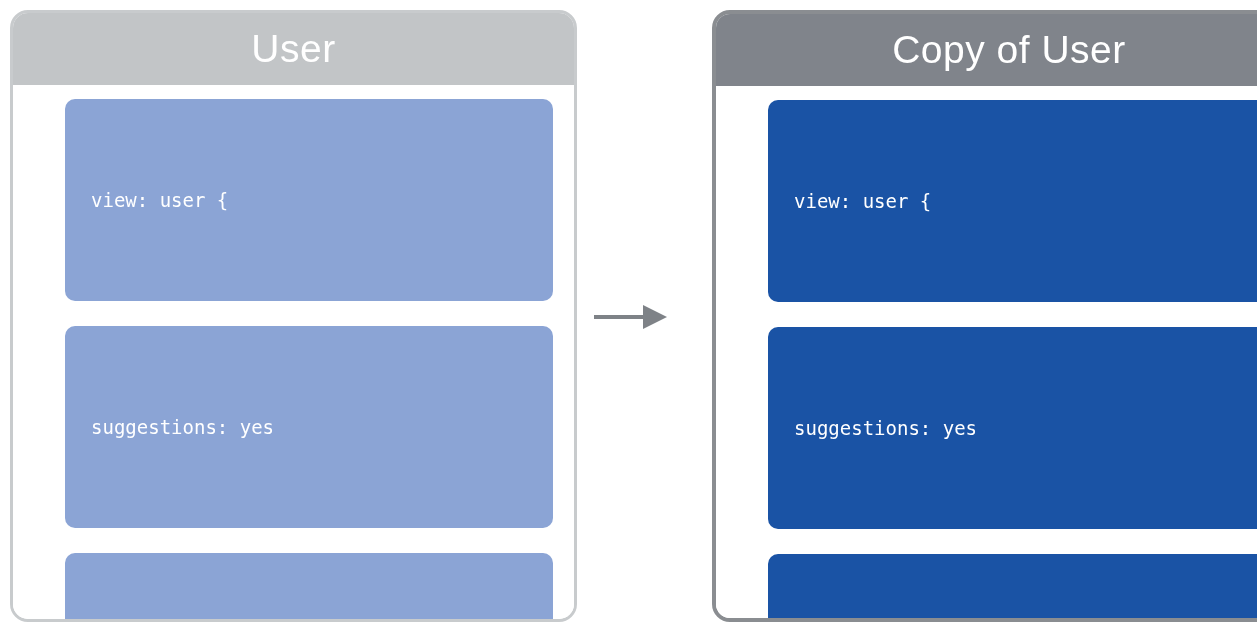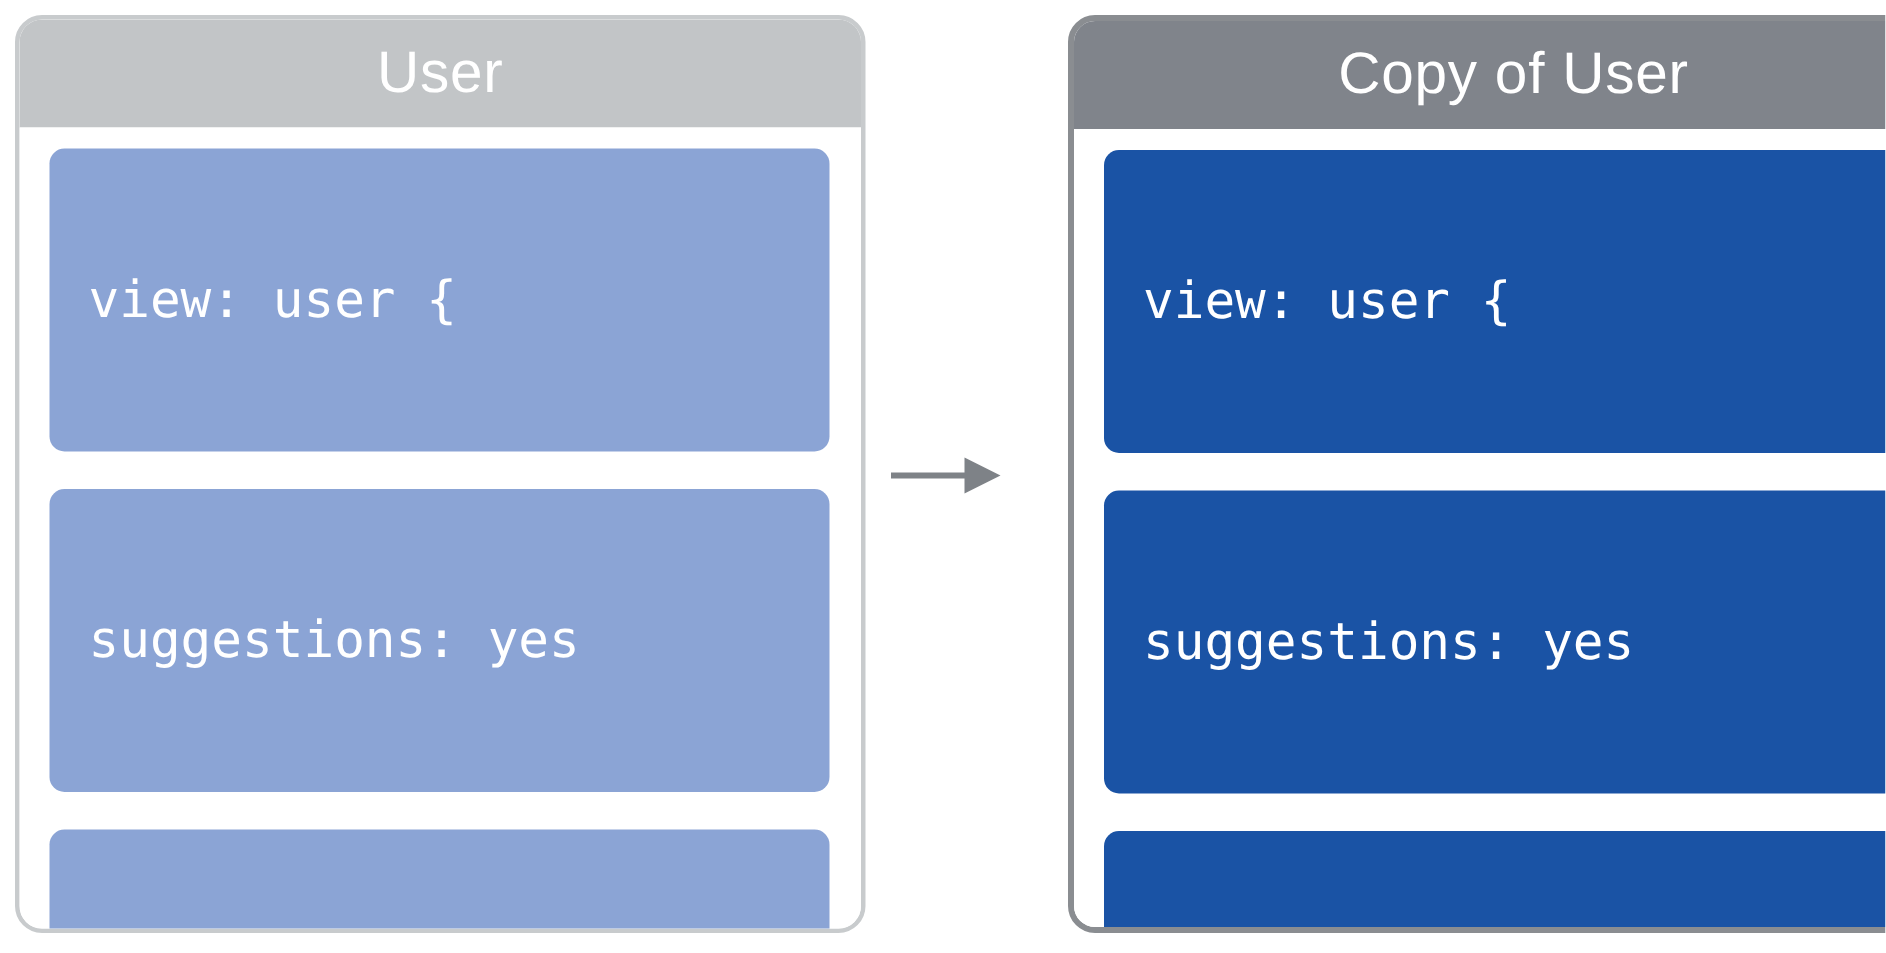--- a/index.html
+++ b/index.html
@@ -49,24 +49,25 @@
   .panel-body {
     padding: 14px 21px 0 20px;
     background: #ffffff;
   }
   .code-block {
     border-radius: 10px;
     margin-bottom: 25px;
     padding: 16px 26px;
     color: var(--text, #ffffff);
     font-family: "DejaVu Sans Mono", monospace;
-    font-size: 34px;
+    font-size: 19px;
     line-height: 34px;
     white-space: pre;
     overflow: hidden;
+    margin-left: 32px;
   }
   .panel.left .code-block { background: var(--left-block-bg, #8ba4d5); }
   .panel.right .code-block { background: var(--right-block-bg, #1a53a5); }
   .copy-arrow {
     position: absolute;
     left: 586px;
     top: 298px;
   }
 </style>
 </head>

